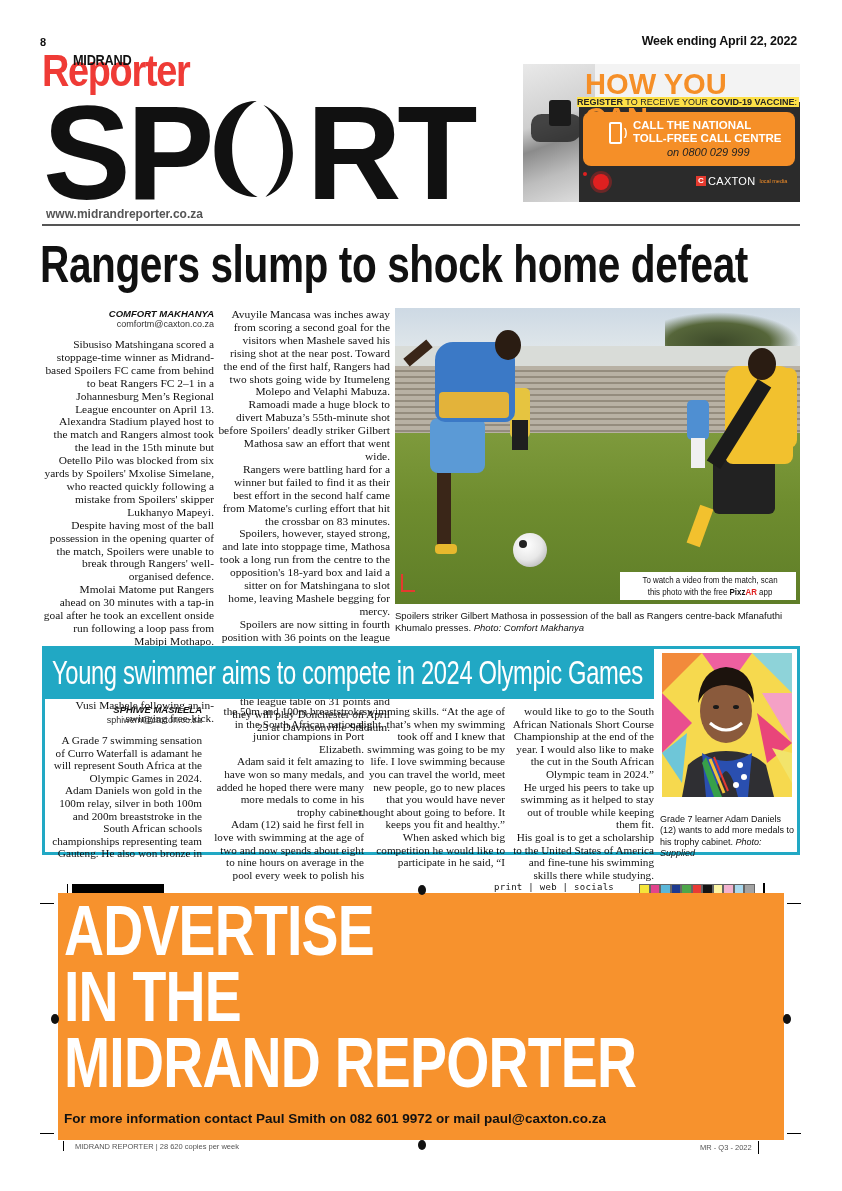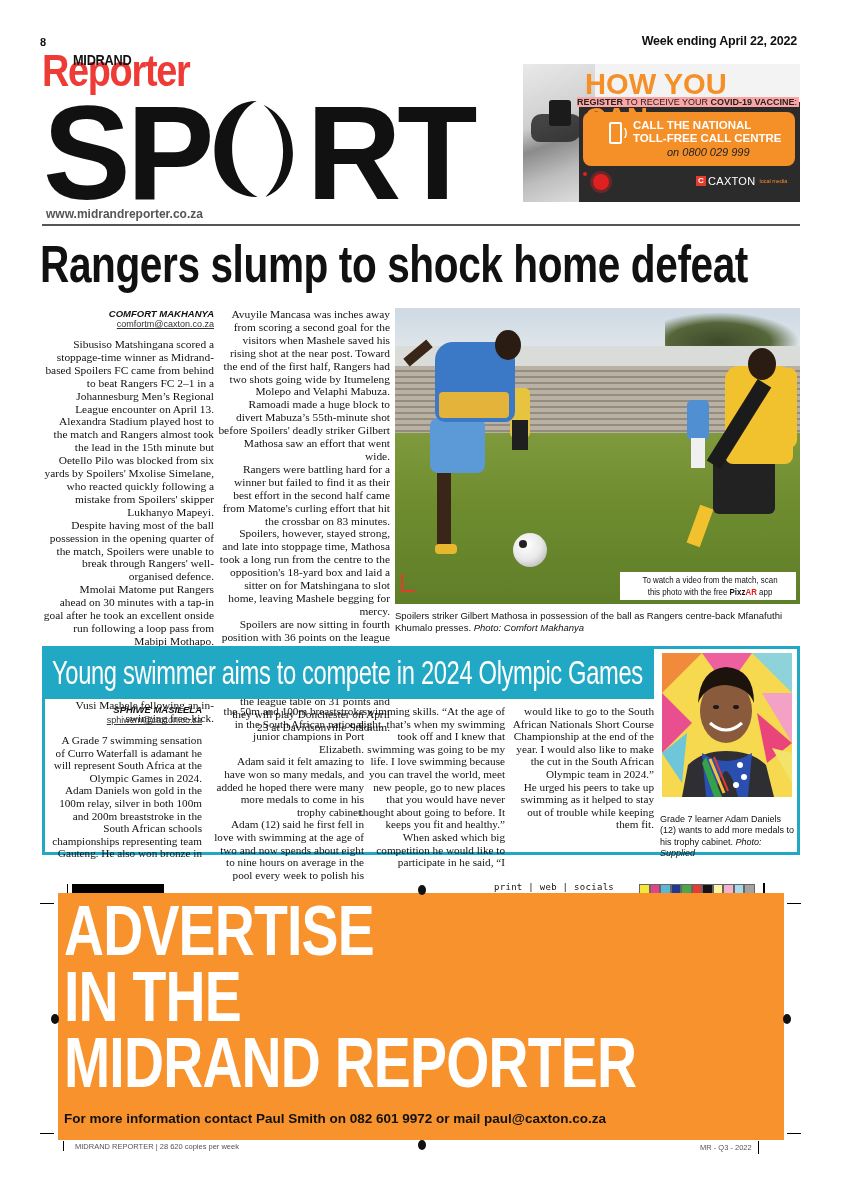--- a/index.html
+++ b/index.html
@@ -19,40 +19,40 @@
     .website { left: 46px; top: 207px; font: bold 12px "Liberation Sans", sans-serif; color: #555; }
     .rule-top { left: 42px; top: 224px; width: 758px; height: 2px; background: #555; }
 
     
     .covid-ad { left: 523px; top: 64px; width: 277px; height: 138px; overflow: hidden; background: #f3f3f3; }
     .covid-photo { left: 0; top: 0; width: 72px; height: 138px; background: linear-gradient(160deg, #e9e9e9 0%, #cfcfcf 40%, #8b8b8b 55%, #bdbdbd 75%, #e2e2e2 100%); }
     .covid-phone { left: 26px; top: 36px; width: 22px; height: 26px; background: #1b1b1b; border-radius: 3px; }
     .covid-hand { left: 8px; top: 50px; width: 52px; height: 28px; background: #2a2a2a; border-radius: 12px 14px 18px 10px; opacity: 0.85; }
     .covid-dark { left: 56px; top: 38px; width: 221px; height: 100px; background: #2b2b2b; }
     .covid-howyoucan { left: 62px; top: 3px; font: bold 30px "Liberation Sans", sans-serif; color: #f58f28; letter-spacing: 0px; transform: scaleX(0.97); transform-origin: left; line-height: 34px; }
-    .covid-register { left: 54px; top: 33px; font: 9px "Liberation Sans", sans-serif; color: #222; white-space: nowrap; background: #fca5a5; padding-right: 2px; }
+    .covid-register { left: 54px; top: 33px; font: 9px "Liberation Sans", sans-serif; color: #222; white-space: nowrap; background: #fde047; padding-right: 2px; }
     .covid-register b { font-weight: bold; }
     .covid-orange { left: 60px; top: 48px; width: 212px; height: 54px; background: #f58f28; border-radius: 8px; }
     .covid-call { left: 110px; top: 55px; font: bold 11.5px "Liberation Sans", sans-serif; color: #fff; line-height: 12.5px; }
     .covid-number { left: 118px; top: 82px; font: italic 11px "Liberation Sans", sans-serif; color: #222; margin-left: 26px; }
     .covid-phone-icon { left: 86px; top: 58px; width: 13px; height: 22px; border: 2px solid #fff; border-radius: 2px; }
     .covid-waves { left: 101px; top: 63px; font: bold 10px "Liberation Sans", sans-serif; color: #fff; }
     .covid-virus { left: 70px; top: 110px; width: 16px; height: 16px; border-radius: 50%; background: #e02020; box-shadow: 0 0 0 3px rgba(224,32,32,0.35); }
     .covid-dot { left: 60px; top: 108px; width: 4px; height: 4px; border-radius: 50%; background: #e02020; }
     .caxton-logo { left: 173px; top: 111px; display: flex; align-items: center; gap: 2px; }
     .caxton-c { width: 10px; height: 10px; background: #e53a2e; color: #fff; font: bold 8px "Liberation Sans", sans-serif; text-align: center; line-height: 10px; }
     .caxton-text { font: 11px "Liberation Sans", sans-serif; color: #fff; letter-spacing: 0.3px; }
     .caxton-sub { font: 5.5px "Liberation Sans", sans-serif; color: #f58f28; margin-left: 2px; }
 
     
     .headline { left: 40px; top: 234px; width: 762px; font: bold 52px "Liberation Sans", sans-serif; letter-spacing: -0.5px; line-height: 60px; transform: scaleX(0.78); transform-origin: left; white-space: nowrap; }
 
     
     .byline-name { font: bold italic 9.5px "Liberation Sans", sans-serif; }
-    .byline-email { font: 9px "Liberation Sans", sans-serif; color: #333; margin-bottom: 9px; text-decoration: underline; }
+    .byline-email { font: 9px "Liberation Sans", sans-serif; color: #333; margin-bottom: 9px; }
     .col { font-size: 11.4px; line-height: 12.9px; text-align: right; }
     .col p { text-indent: 0; }
     .col p.indent { text-indent: 9px; }
     .col1 { left: 42px; top: 308px; width: 172px; }
     .col2 { left: 218px; top: 308px; width: 172px; }
 
     
     .match-photo { left: 395px; top: 308px; width: 405px; height: 296px; overflow: hidden; background: #6f8b34; }
     .photo-sky { left: 0; top: 0; width: 405px; height: 40px; background: linear-gradient(#cdd9e4, #dfe6ea); }
     .photo-trees { left: 270px; top: 4px; width: 135px; height: 50px; background: radial-gradient(ellipse at 40% 60%, #3d4a2a 0%, #56663a 45%, transparent 70%); }
@@ -241,20 +241,21 @@
   <p class="indent">Adam said it felt amazing to have won so many medals, and added he hoped there were many more medals to come in his trophy cabinet.</p>
   <p class="indent">Adam (12) said he first fell in love with swimming at the age of two and now spends about eight to nine hours on average in the pool every week to polish his</p>
 </div>
 <div class="abs col scol scol3">
   <p>swimming skills. “At the age of eight, that’s when my swimming took off and I knew that swimming was going to be my life. I love swimming because you can travel the world, meet new people, go to new places that you would have never thought about going to before. It keeps you fit and healthy.”</p>
   <p class="indent">When asked which big competition he would like to participate in he said, “I</p>
 </div>
 <div class="abs col scol scol4">
   <p>would like to go to the South African Nationals Short Course Championship at the end of the year. I would also like to make the cut in the South African Olympic team in 2024.”</p>
   <p class="indent">He urged his peers to take up swimming as it helped to stay out of trouble while keeping them fit.</p>
+  <p class="indent">His goal is to get a scholarship to the United States of America and fine-tune his swimming skills there while studying.</p>
 </div>
 
 <div class="abs swim-photo-frame"></div>
 <div class="abs swim-photo">
   <svg width="130" height="144" viewBox="0 0 130 144">
     <rect width="130" height="144" fill="#f6d94e"></rect>
     <polygon points="0,0 40,0 0,40" fill="#f28a3b"></polygon>
     <polygon points="40,0 90,0 65,35" fill="#ee5fa0"></polygon>
     <polygon points="90,0 130,0 130,40" fill="#8ed3d9"></polygon>
     <polygon points="0,40 30,70 0,100" fill="#e94e8e"></polygon>

